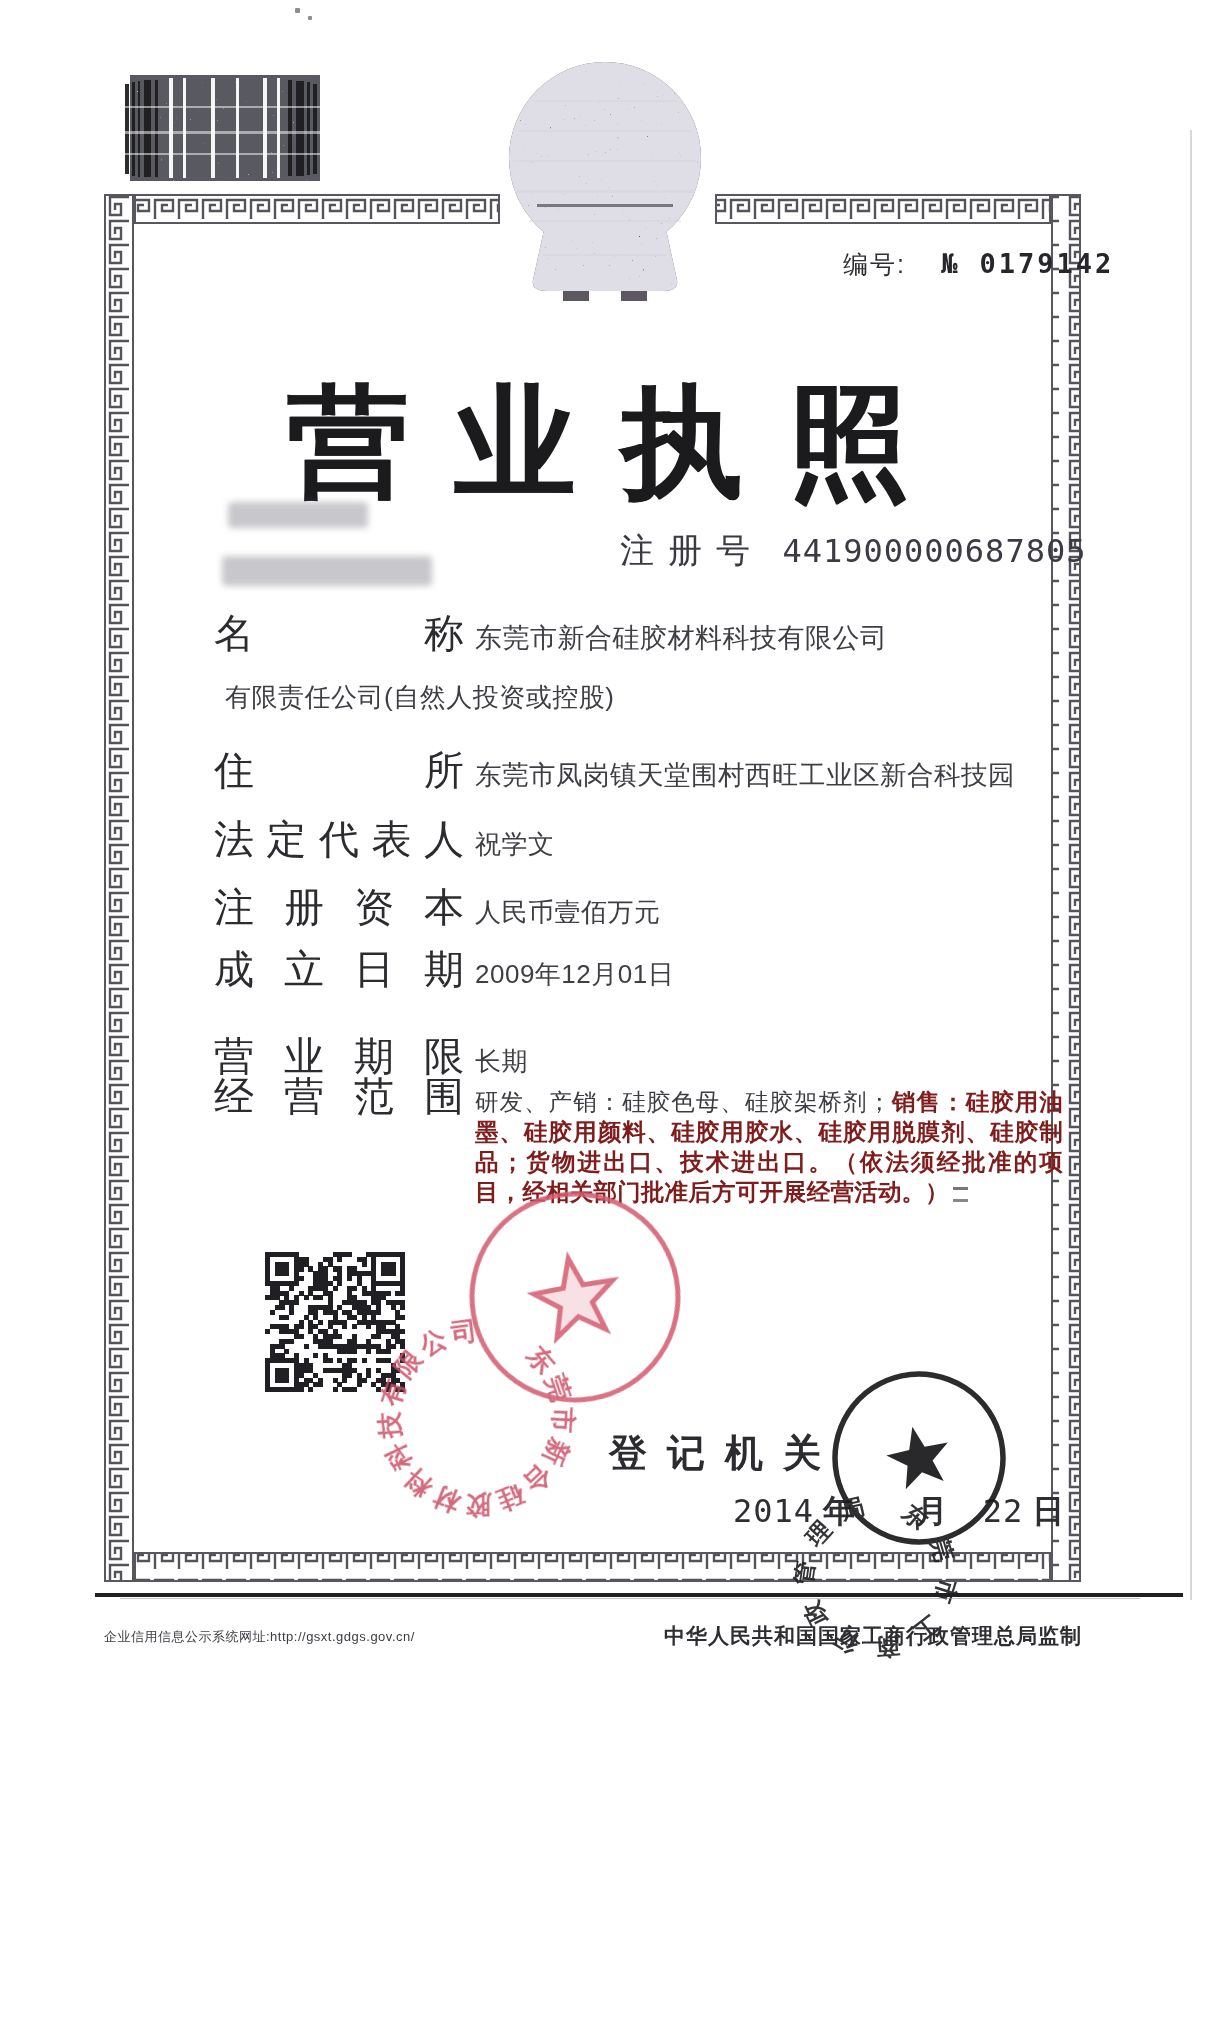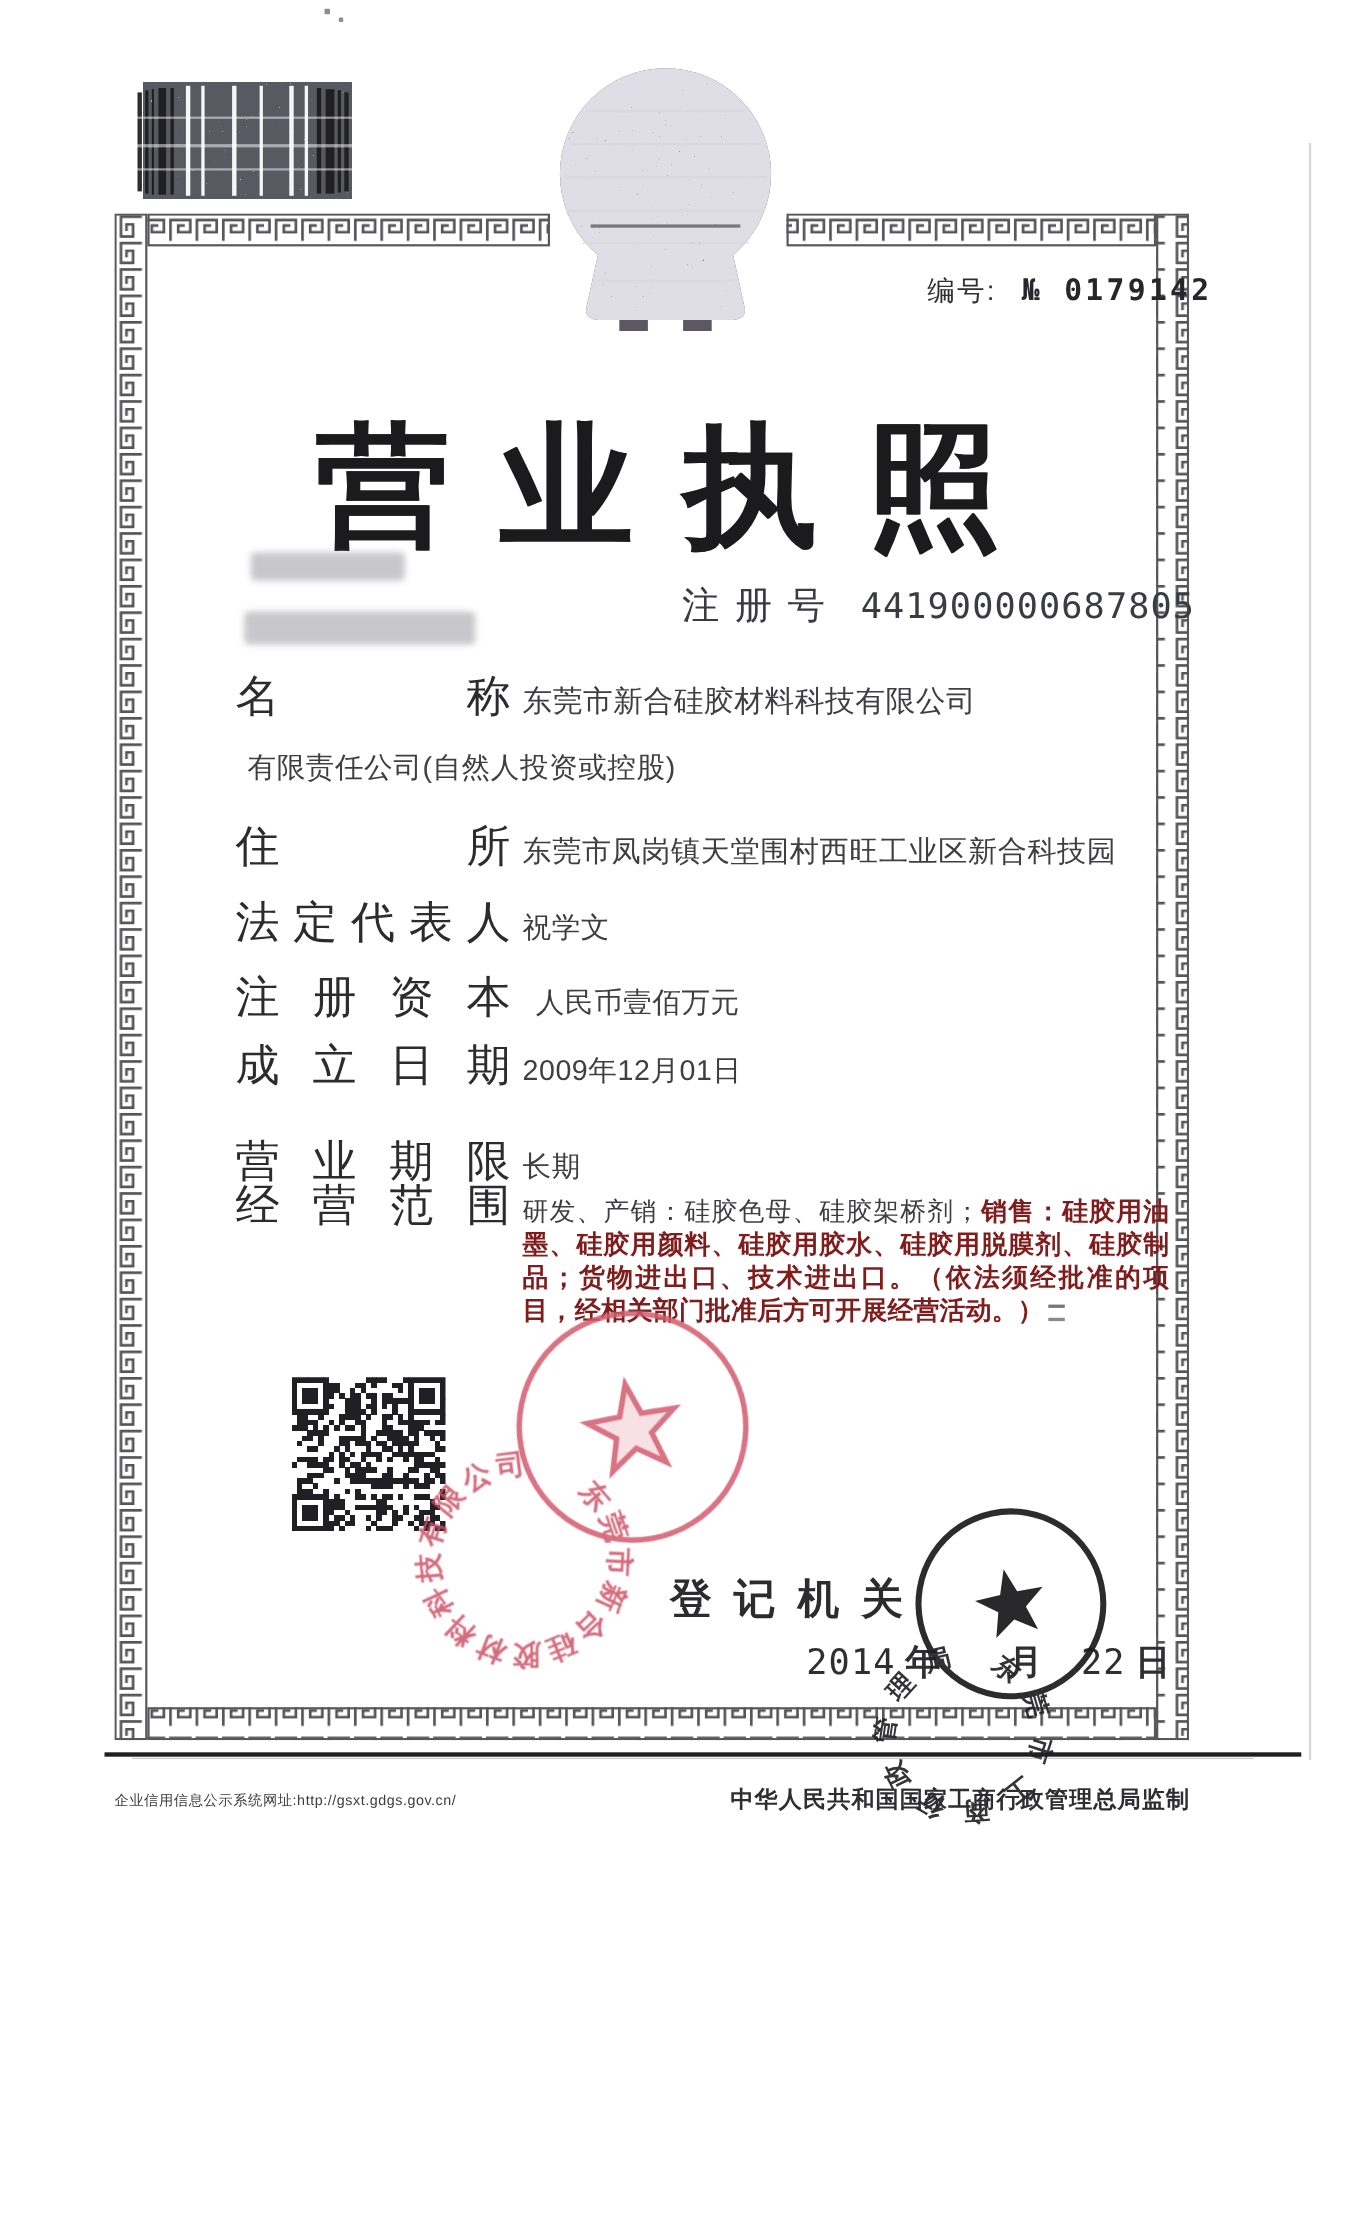--- a/index.html
+++ b/index.html
@@ -5,21 +5,21 @@
   html,body{margin:0;padding:0;}
   body{
     width:1230px;height:2030px;position:relative;background:#ffffff;
     font-family:"Liberation Sans","DejaVu Sans",sans-serif;color:#2b2b2e;
     overflow:hidden;
   }
   .abs{position:absolute;}
   
   .serial{top:248px;left:843px;font-size:25px;color:#2e2e33;letter-spacing:2px;white-space:nowrap;}
   .serial .numero{font-family:"Liberation Serif","DejaVu Serif",serif;font-weight:bold;font-size:27px;
-    font-family:"DejaVu Sans Mono",monospace;letter-spacing:3px;margin-left:14px;color:#26262b;}
+    font-family:"DejaVu Sans Mono",monospace;letter-spacing:3px;margin-left:26px;color:#26262b;}
   
   .title{top:336px;left:287px;font-size:121px;line-height:1.15;font-weight:900;color:#1b1b1d;
     letter-spacing:46px;white-space:nowrap;text-shadow:1px 0 0 #1b1b1d;margin-top:37px;}
   
   .regline{top:528px;left:620px;white-space:nowrap;}
   .regline .rlabel{font-size:34px;letter-spacing:14px;color:#3a3a42;font-weight:500;}
   .regline .rvalue{font-family:"DejaVu Sans Mono",monospace;font-size:32px;letter-spacing:1px;color:#3b3b44;margin-left:14px;}
   
   .frow{position:absolute;left:214px;display:flex;align-items:baseline;}
   .flabel{width:250px;font-size:40px;font-weight:400;color:#2c2c30;
@@ -170,21 +170,21 @@
     <div class="fvalue">有限责任公司(自然人投资或控股)</div>
   </div>
   <div class="frow" style="top:749px;">
     <div class="flabel">住所</div>
     <div class="fvalue" style="font-size:26.5px;">东莞市凤岗镇天堂围村西旺工业区新合科技园</div>
   </div>
   <div class="frow" style="top:818px;">
     <div class="flabel">法定代表人</div>
     <div class="fvalue">祝学文</div>
   </div>
-  <div class="frow" style="top:886px;gap:12px;">
+  <div class="frow" style="top:886px;">
     <div class="flabel">注册资本</div>
     <div class="fvalue">人民币壹佰万元</div>
   </div>
   <div class="frow" style="top:948px;">
     <div class="flabel">成立日期</div>
     <div class="fvalue">2009年12月01日</div>
   </div>
   <div class="frow" style="top:1011px;margin-top:24px;">
     <div class="flabel">营业期限</div>
     <div class="fvalue">长期</div>

